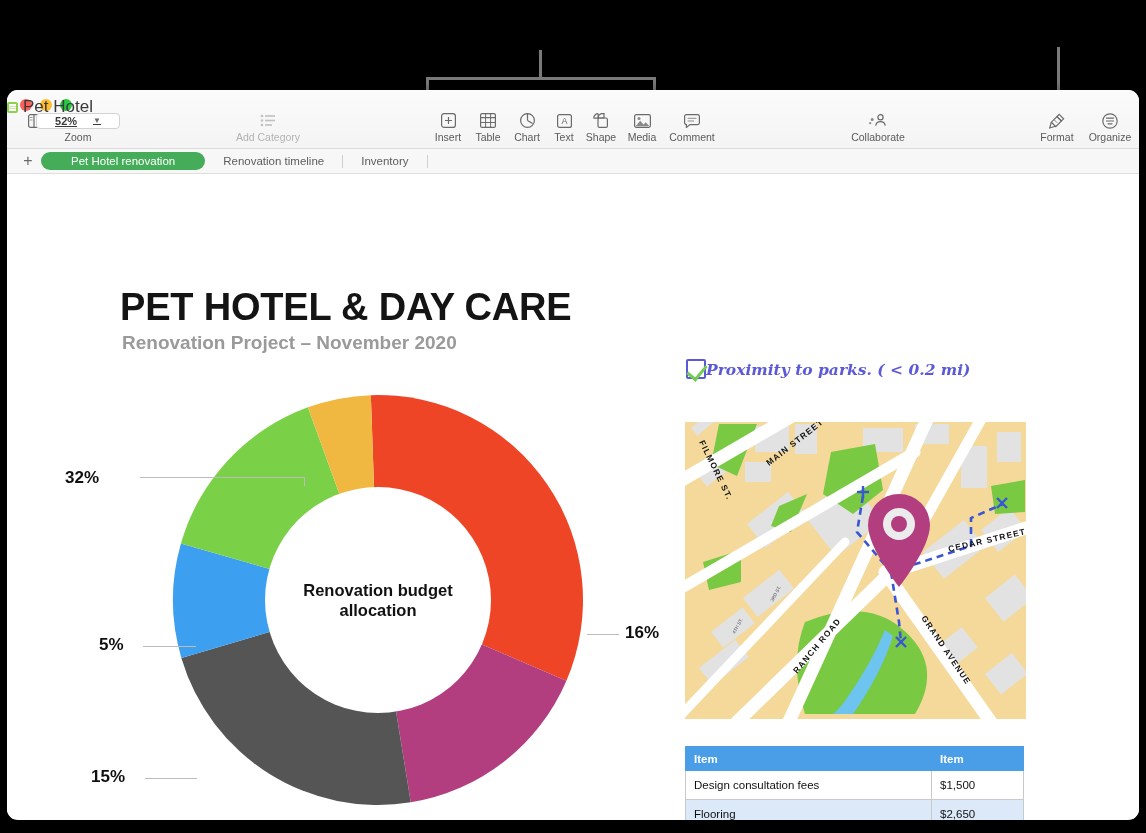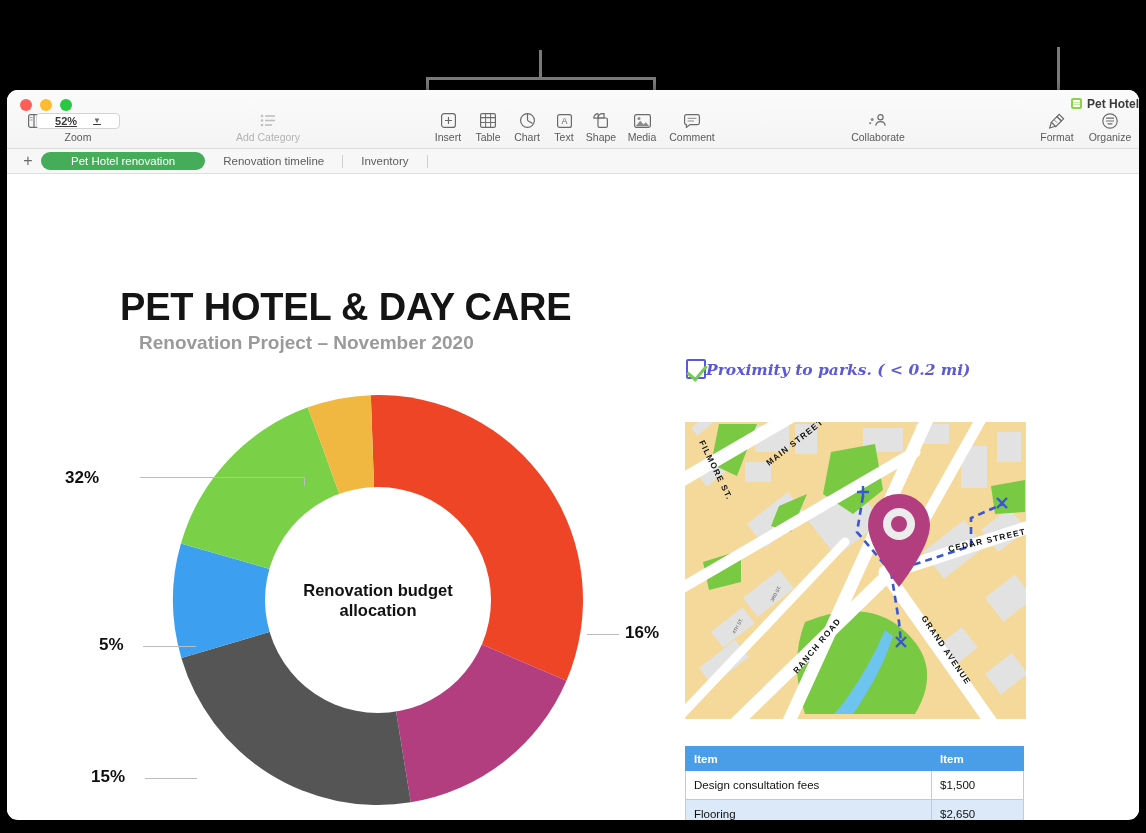--- a/index.html
+++ b/index.html
@@ -37,22 +37,22 @@
     border-bottom: 1px solid #dcdcdc;
   }
   .traffic { position: absolute; left: 13px; top: 9px; display: flex; gap: 8px; }
   .tl { width: 12px; height: 12px; border-radius: 50%; }
   .tl.red { background: #ff5f57; }
   .tl.yellow { background: #febc2e; }
   .tl.green { background: #28c840; }
 
   .doc-title {
     position: absolute; left: 0; right: 0; top: 7px;
-    text-align: right;
-    font-size: 12px; font-weight: bold; color: #3b3b3b;
+    text-align: left;
+    font-size: 17px; font-weight: normal; color: #3b3b3b;
   }
   .doc-title .doc-icon {
     display: inline-block; width: 11px; height: 11px;
     background: #8fd14f; border-radius: 2px;
     vertical-align: -1px; margin-right: 5px; position: relative;
   }
   .doc-title .doc-icon::after {
     content: ""; position: absolute; left: 2px; top: 2px;
     width: 7px; height: 1.5px; background: #fff;
     box-shadow: 0 2.5px 0 #fff, 0 5px 0 #fff;
@@ -113,21 +113,21 @@
 
   
   .canvas { position: relative; height: 645px; background: #ffffff; }
 
   
   #slide-title {
     position: absolute; left: 113px; top: 112px;
     font-size: 38px; font-weight: bold; letter-spacing: -0.2px; color: #141414;
   }
   #slide-subtitle {
-    position: absolute; left: 132px; top: 158px;
+    position: absolute; left: 115px; top: 158px;
     font-size: 19px; font-weight: bold; color: #9a9a9a;
   }
 
   
   #donut-wrap { position: absolute; left: 165px; top: 220px; width: 412px; height: 412px; }
   #donut-center-label {
     position: absolute; left: 0; right: 0; top: 50%;
     transform: translateY(-50%);
     text-align: center; font-size: 16.5px; font-weight: bold; color: #111;
     line-height: 1.22; pointer-events: none;

